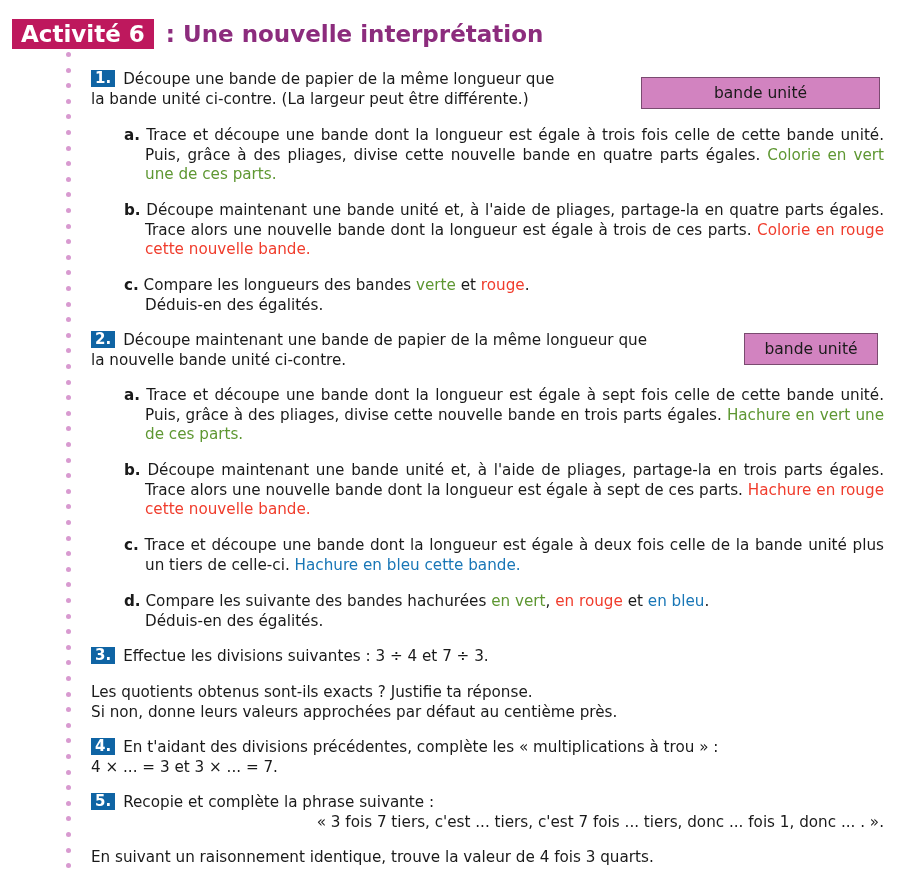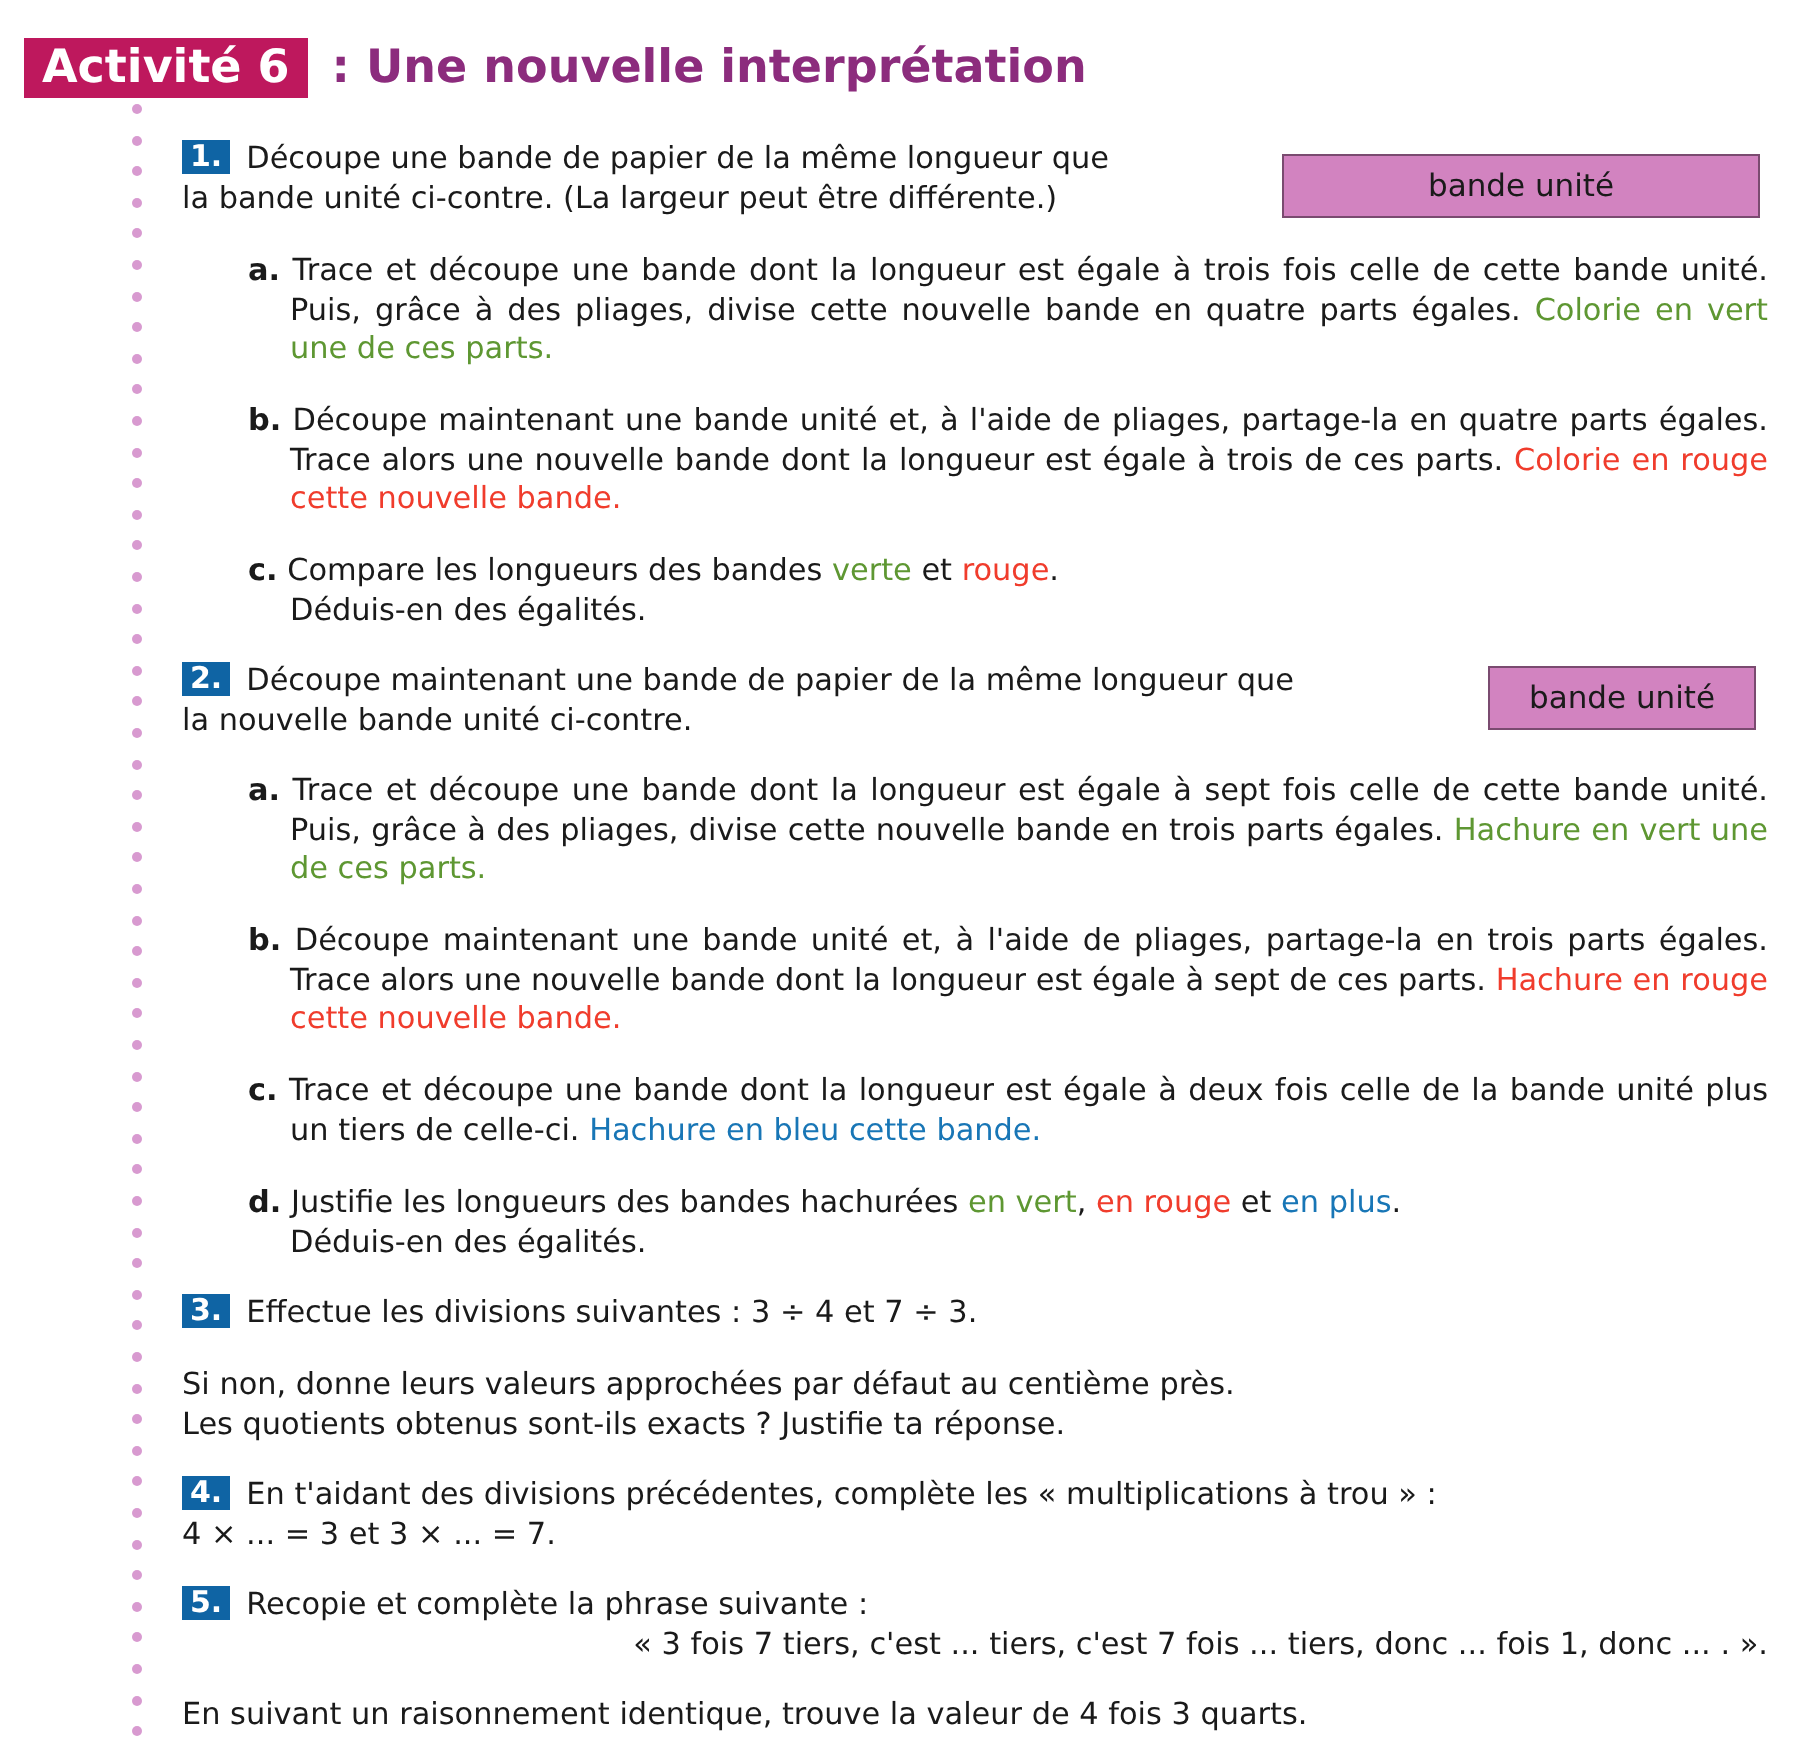--- a/index.html
+++ b/index.html
@@ -122,30 +122,30 @@
 <div class="sub" style="top:386px;">
   <div class="ind"><span class="lbl">a.</span> <span>Trace et découpe une bande dont la longueur est égale à sept fois celle de cette bande unité. Puis, grâce à des pliages, divise cette nouvelle bande en trois parts égales. </span><span class="green">Hachure en vert une de ces parts.</span></div>
 </div>
 <div class="sub" style="top:461px;">
   <div class="ind"><span class="lbl">b.</span> <span>Découpe maintenant une bande unité et, à l'aide de pliages, partage-la en trois parts égales. Trace alors une nouvelle bande dont la longueur est égale à sept de ces parts. </span><span class="red">Hachure en rouge cette nouvelle bande.</span></div>
 </div>
 <div class="sub" style="top:536px;">
   <div class="ind"><span class="lbl">c.</span> <span>Trace et découpe une bande dont la longueur est égale à deux fois celle de la bande unité plus un tiers de celle-ci. </span><span class="blue">Hachure en bleu cette bande.</span></div>
 </div>
 <div class="sub" style="top:592px;">
-  <div><span class="lbl">d.</span> <span>Justifie les longueurs des bandes hachurées </span><span class="green">en vert</span><span>, </span><span class="red">en rouge</span><span> et </span><span class="blue">en plus</span><span>.</span></div>
+  <div><span class="lbl">d.</span> <span>Compare les suivante des bandes hachurées </span><span class="green">en vert</span><span>, </span><span class="red">en rouge</span><span> et </span><span class="blue">en bleu</span><span>.</span></div>
   <div style="padding-left:21px;">Déduis-en des égalités.</div>
 </div>
 
 <div class="block" style="top:647px;">
   <span class="num">3.</span><span>Effectue les divisions suivantes : 3 ÷ 4 et 7 ÷ 3.</span>
 </div>
 <div class="block" style="top:683px;">
+  <div>Les quotients obtenus sont-ils exacts ? Justifie ta réponse.</div>
   <div>Si non, donne leurs valeurs approchées par défaut au centième près.</div>
-  <div>Les quotients obtenus sont-ils exacts ? Justifie ta réponse.</div>
 </div>
 
 <div class="block" style="top:738px;">
   <div><span class="num">4.</span><span>En t'aidant des divisions précédentes, complète les « multiplications à trou » :</span></div>
   <div class="center" style="padding-right:100px;">4 × ... = 3 et 3 × ... = 7.</div>
 </div>
 
 <div class="block" style="top:793px;">
   <div><span class="num">5.</span><span>Recopie et complète la phrase suivante :</span></div>
   <div style="padding-left:82px;text-align:right;">« 3 fois 7 tiers, c'est ... tiers, c'est 7 fois ... tiers, donc ... fois 1, donc ... . ».</div>

